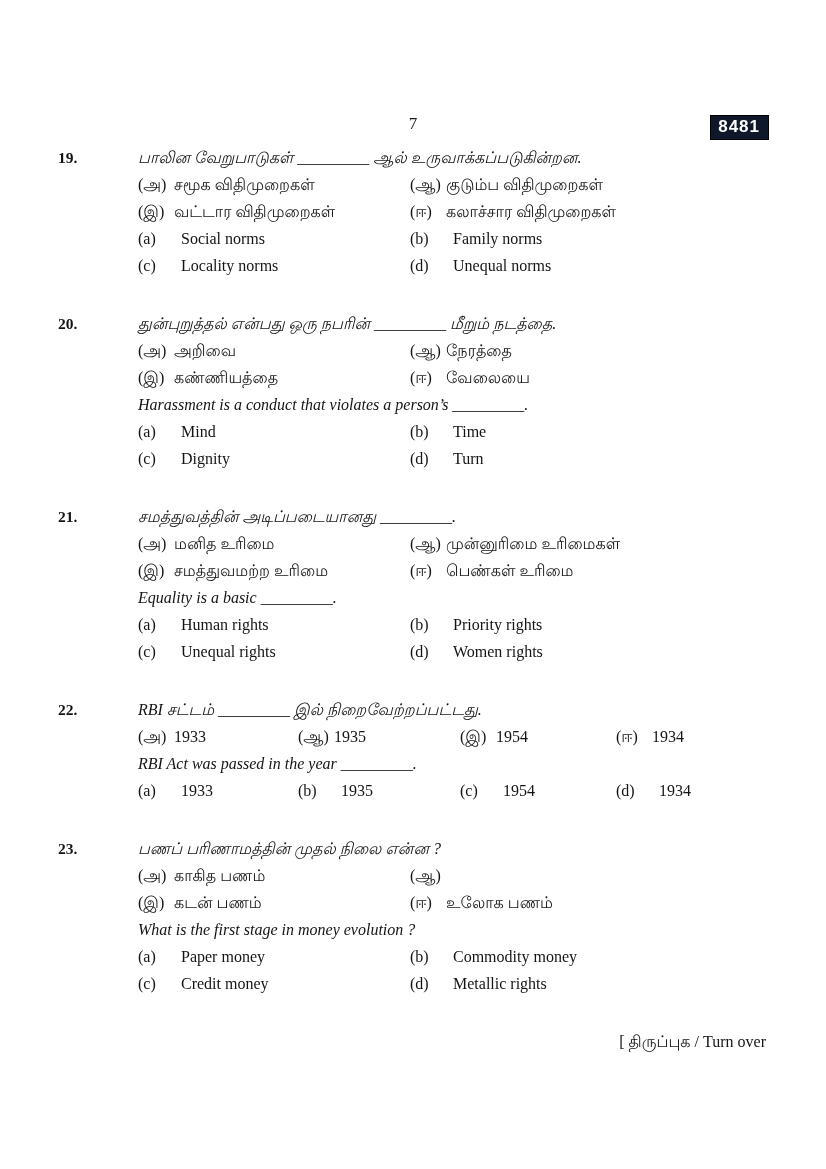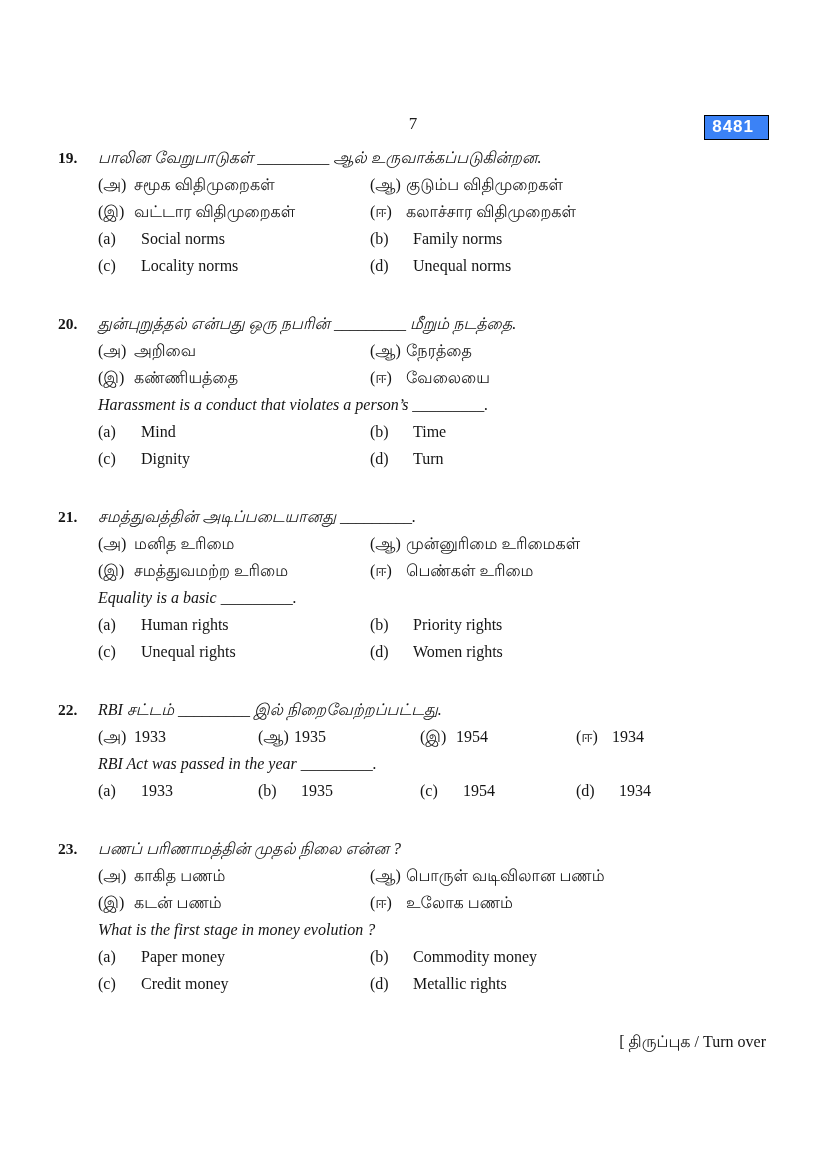--- a/index.html
+++ b/index.html
@@ -29,38 +29,39 @@
     left: 0;
     width: 826px;
     text-align: center;
     font-size: 17px;
     color: #1a1a1a;
   }
   .code-badge {
     position: absolute;
     right: 57px;
     top: 1px;
-    background: #3b82f6;
+    background: #0f172a;
     color: #ffffff;
     font-family: "Liberation Sans", "DejaVu Sans", sans-serif;
     font-weight: bold;
     font-size: 17px;
     letter-spacing: 1px;
-    padding: 1px 14px 2px 7px;
+    padding: 1px 8px 2px 7px;
     border: 1px solid #000;
   }
   .questions {
     position: absolute;
     top: 144px;
     left: 58px;
     width: 712px;
   }
   .question {
     display: flex;
     margin-bottom: 31px;
+    gap: 40px;
   }
   .qnum {
     width: 40px;
     flex: 0 0 40px;
     font-weight: bold;
     font-size: 15.5px;
     line-height: 27px;
   }
   .qbody {
     flex: 1 1 auto;
@@ -290,21 +291,20 @@
       <div class="qnum">23.</div>
       <div class="qbody">
         <div class="qtext">பணப் பரிணாமத்தின் முதல் நிலை என்ன ?</div>
         <div class="opts2">
           <div class="opt ta">
             <span class="marker">(அ)</span>
             <span class="opt-text">காகித பணம்</span>
           </div>
           <div class="opt ta">
             <span class="marker">(ஆ)</span>
-            <span class="opt-text">பொருள் வடிவிலான பணம்</span>
           </div>
           <div class="opt ta">
             <span class="marker">(இ)</span>
             <span class="opt-text">கடன் பணம்</span>
           </div>
           <div class="opt ta">
             <span class="marker">(ஈ)</span>
             <span class="opt-text">உலோக பணம்</span>
           </div>
         </div>

